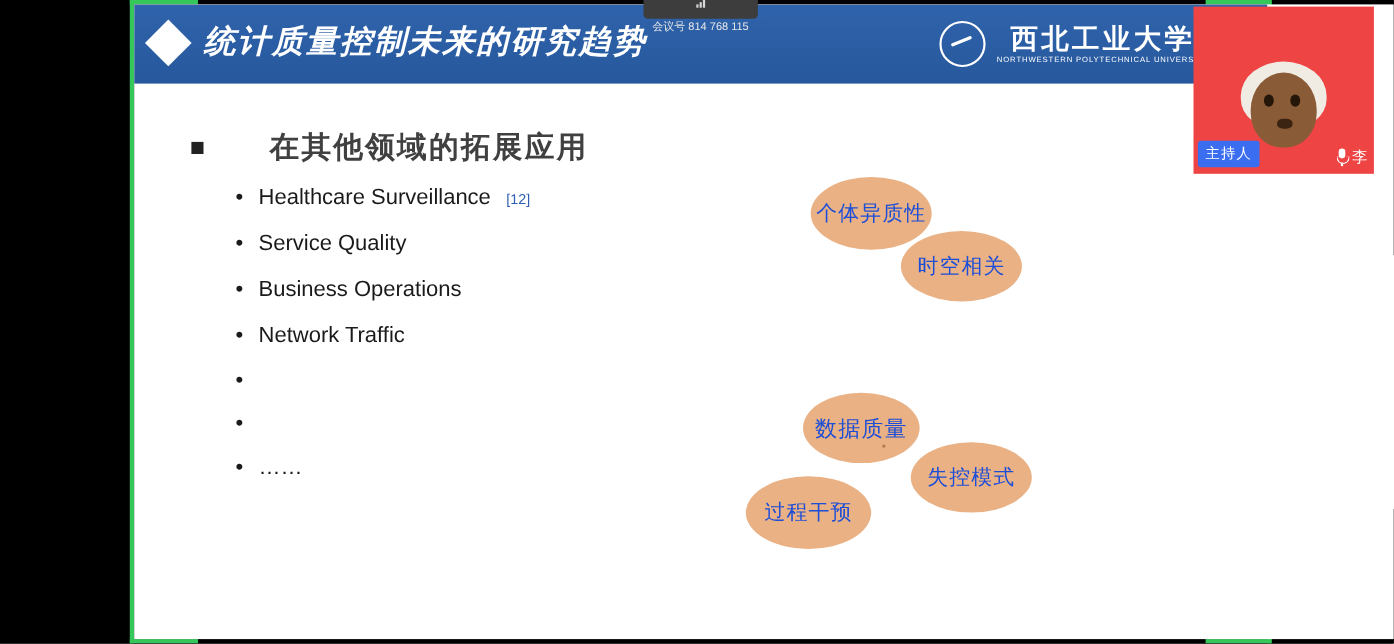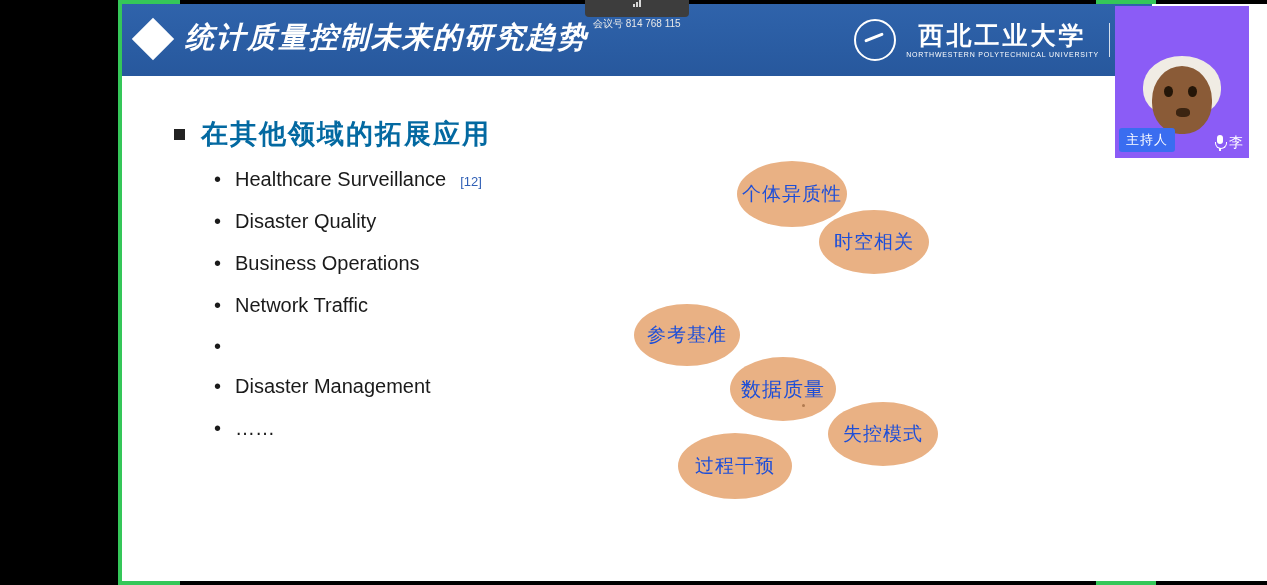--- a/index.html
+++ b/index.html
@@ -143,23 +143,24 @@
     gap: 16px;
   }
   .lvl1-bullet {
     width: 11px; height: 11px;
     background: #222;
     display: inline-block;
   }
   .lvl1-text {
     font-family: "DejaVu Serif", serif;
     font-size: 27px;
-    color: #0369a1;
+    color: #404040;
     font-weight: bold;
     letter-spacing: 2px;
+    margin-left: 44px;
   }
   .bullet-list {
     position: absolute;
     left: 92px;
     top: 92px;
     width: 400px;
   }
   .bullet-item {
     display: flex;
     align-items: baseline;
@@ -251,22 +252,23 @@
     background: #d8d8d8;
   }
 
   
   #video-tile {
     position: absolute;
     right: 18px;
     top: 6px;
     width: 134px;
     height: 152px;
-    background: #8b5cf6;
+    background: #ef4444;
     overflow: hidden;
+    padding-left: 30px;
   }
   .avatar {
     position: absolute;
     left: 50%;
     top: 50px;
     transform: translateX(-50%);
     width: 84px; height: 84px;
   }
   .av-hair {
     position: absolute;
@@ -382,46 +384,44 @@
       </div>
 
       <div class="bullet-list">
         <div class="bullet-item">
           <span class="bullet-dot">•</span>
           <span class="bullet-label">Healthcare Surveillance</span>
           <span class="sup">[12]</span>
         </div>
         <div class="bullet-item">
           <span class="bullet-dot">•</span>
-          <span class="bullet-label">Disaster Quality</span>
+          <span class="bullet-label">Service Quality</span>
         </div>
         <div class="bullet-item">
           <span class="bullet-dot">•</span>
           <span class="bullet-label">Business Operations</span>
         </div>
         <div class="bullet-item">
           <span class="bullet-dot">•</span>
           <span class="bullet-label">Network Traffic</span>
         </div>
         <div class="bullet-item">
           <span class="bullet-dot">•</span>
         </div>
         <div class="bullet-item">
           <span class="bullet-dot">•</span>
-          <span class="bullet-label">Disaster Management</span>
         </div>
         <div class="bullet-item">
           <span class="bullet-dot">•</span>
           <span class="bullet-label">……</span>
         </div>
       </div>
 
       <div class="cluster">
         <div class="bubble b-hetero">个体异质性</div>
-        <div class="bubble b-ref">参考基准</div>
         <div class="bubble b-st">时空相关</div>
         <div class="bubble b-data">数据质量</div>
         <div class="bubble b-ooc">失控模式</div>
         <div class="bubble b-proc">过程干预</div>
         <div class="micro-dot"></div>
       </div>
 
     </div>
   </div>
 

